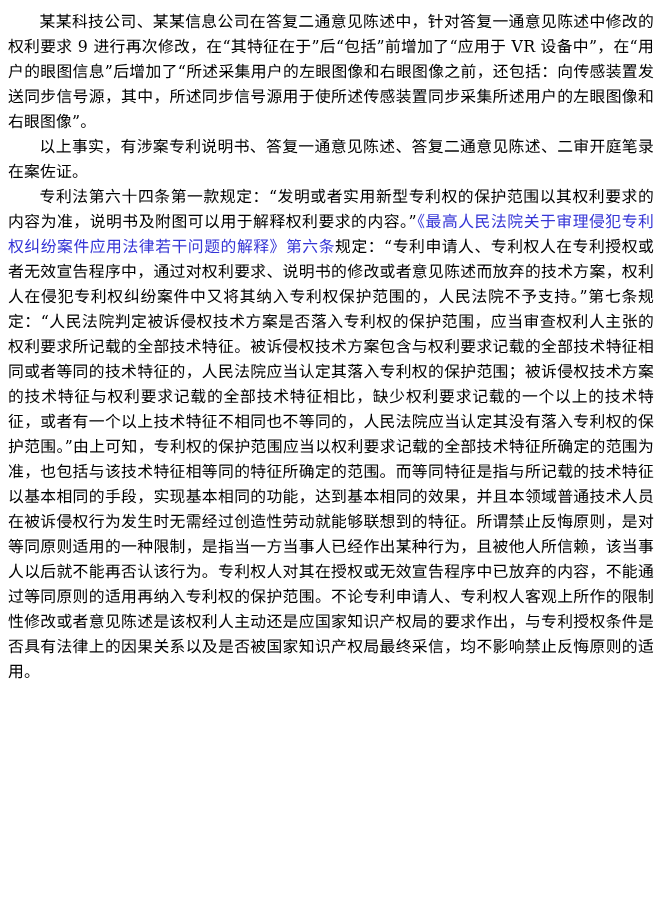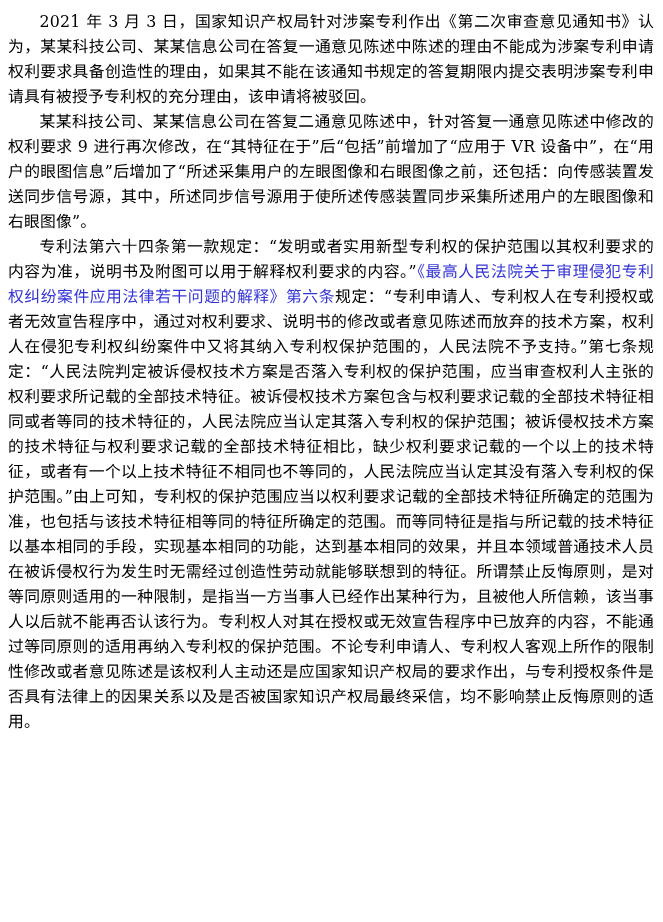--- a/index.html
+++ b/index.html
@@ -32,16 +32,16 @@
   .statute-link {
     color: var(--link-color, #3434d6);
     text-decoration: none;
     cursor: pointer;
   }
 </style>
 </head>
 <body style="background: rgb(255, 255, 255);">
 
 <div class="doc" id="doc-root" style="color: rgb(0, 0, 0);">
-    <p><span>2021 年 3 月 3 日，国家知识产权局针对涉案专利作出《第二次审查意见通知书》认为，某某科技公司、某某信息公司在答复一通意见陈述中陈述的理由不能成为涉案专利申请权利要求具备创造性的理由，如果其不能在该通知书规定的答复期限内提交表明涉案专利申请具有被授予专利权的充分理由，该申请将被驳回。</span></p>
     <p><span>某某科技公司、某某信息公司在答复二通意见陈述中，针对答复一通意见陈述中修改的权利要求 9 进行再次修改，在“其特征在于”后“包括”前增加了“应用于 VR 设备中”，在“用户的眼图信息”后增加了“所述采集用户的左眼图像和右眼图像之前，还包括：向传感装置发送同步信号源，其中，所述同步信号源用于使所述传感装置同步采集所述用户的左眼图像和右眼图像”。</span></p>
+    <p><span>以上事实，有涉案专利说明书、答复一通意见陈述、答复二通意见陈述、二审开庭笔录在案佐证。</span></p>
     <p><span>专利法第六十四条第一款规定：“发明或者实用新型专利权的保护范围以其权利要求的内容为准，说明书及附图可以用于解释权利要求的内容。”</span><span class="statute-link">《最高人民法院关于审理侵犯专利权纠纷案件应用法律若干问题的解释》第六条</span><span>规定：“专利申请人、专利权人在专利授权或者无效宣告程序中，通过对权利要求、说明书的修改或者意见陈述而放弃的技术方案，权利人在侵犯专利权纠纷案件中又将其纳入专利权保护范围的，人民法院不予支持。”第七条规定：“人民法院判定被诉侵权技术方案是否落入专利权的保护范围，应当审查权利人主张的权利要求所记载的全部技术特征。被诉侵权技术方案包含与权利要求记载的全部技术特征相同或者等同的技术特征的，人民法院应当认定其落入专利权的保护范围；被诉侵权技术方案的技术特征与权利要求记载的全部技术特征相比，缺少权利要求记载的一个以上的技术特征，或者有一个以上技术特征不相同也不等同的，人民法院应当认定其没有落入专利权的保护范围。”由上可知，专利权的保护范围应当以权利要求记载的全部技术特征所确定的范围为准，也包括与该技术特征相等同的特征所确定的范围。而等同特征是指与所记载的技术特征以基本相同的手段，实现基本相同的功能，达到基本相同的效果，并且本领域普通技术人员在被诉侵权行为发生时无需经过创造性劳动就能够联想到的特征。所谓禁止反悔原则，是对等同原则适用的一种限制，是指当一方当事人已经作出某种行为，且被他人所信赖，该当事人以后就不能再否认该行为。专利权人对其在授权或无效宣告程序中已放弃的内容，不能通过等同原则的适用再纳入专利权的保护范围。不论专利申请人、专利权人客观上所作的限制性修改或者意见陈述是该权利人主动还是应国家知识产权局的要求作出，与专利授权条件是否具有法律上的因果关系以及是否被国家知识产权局最终采信，均不影响禁止反悔原则的适用。</span></p>
   </div>
 
 </body></html>

